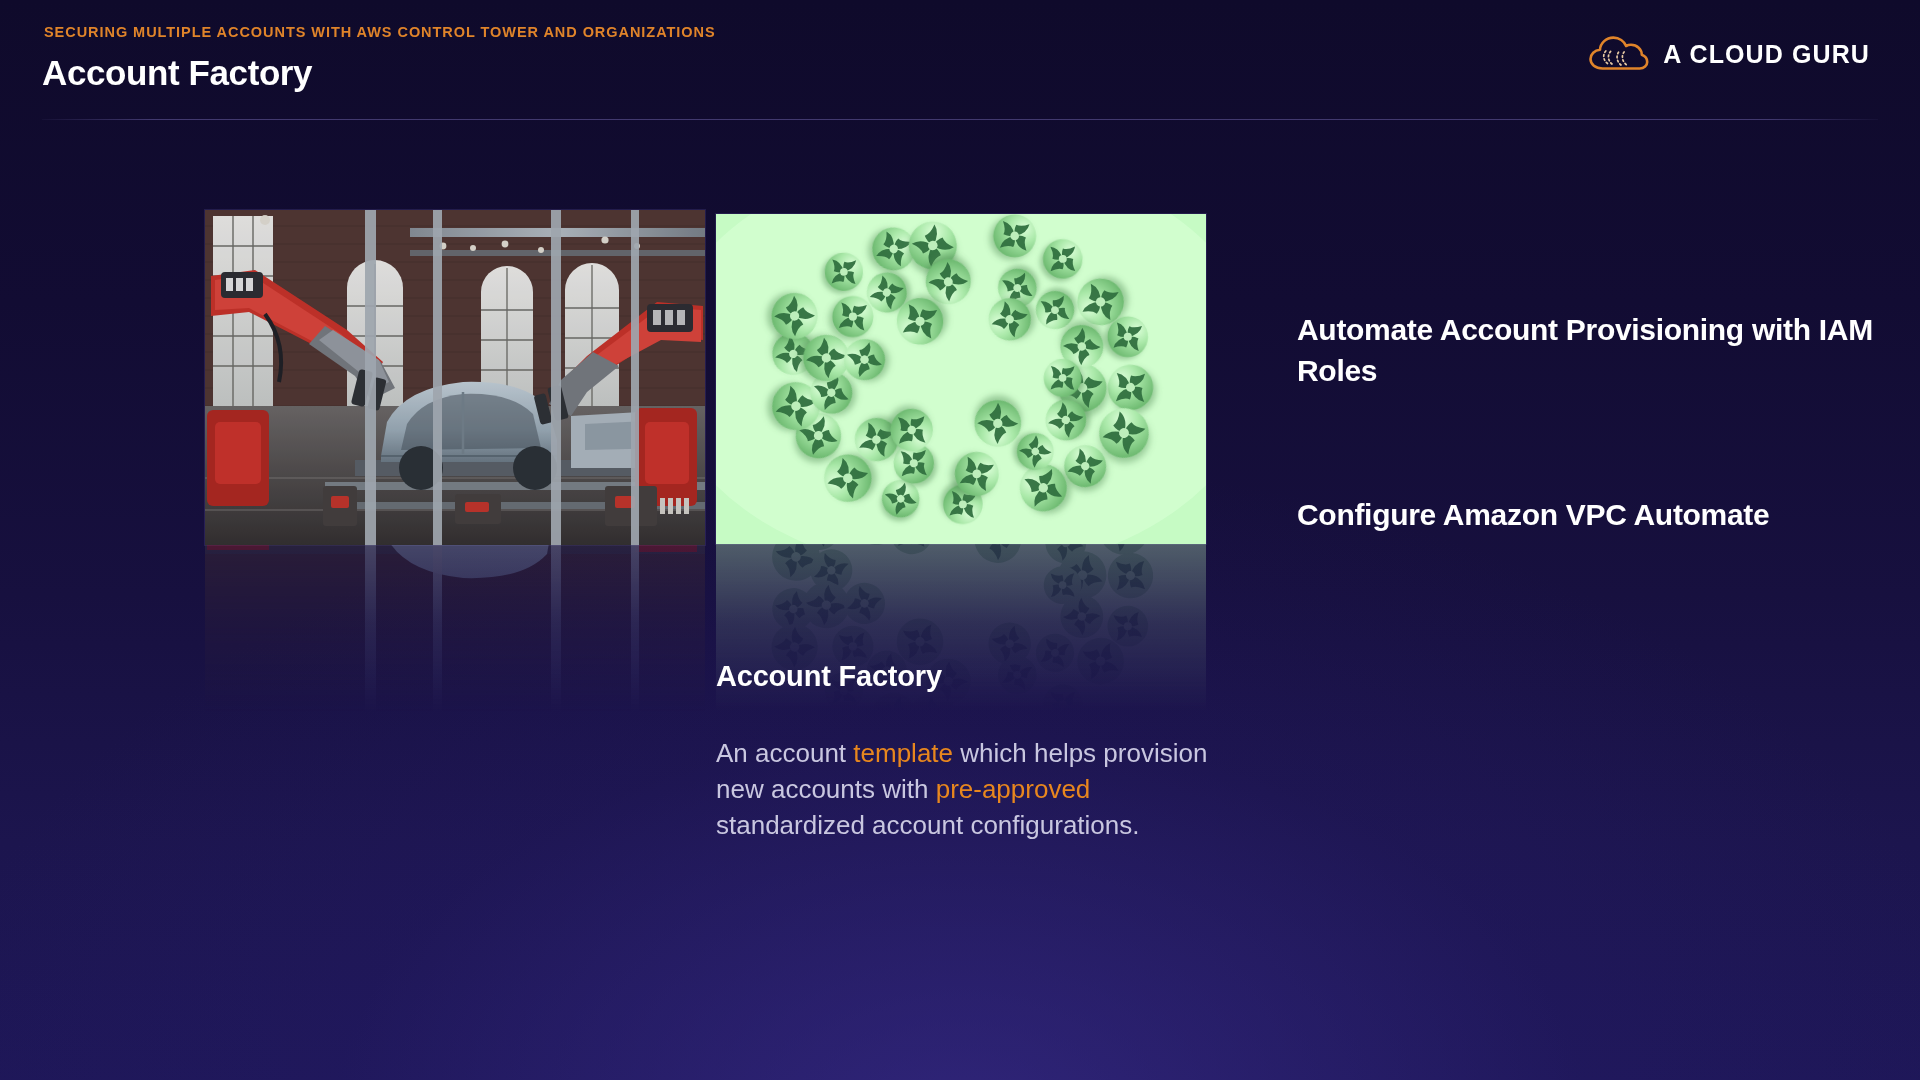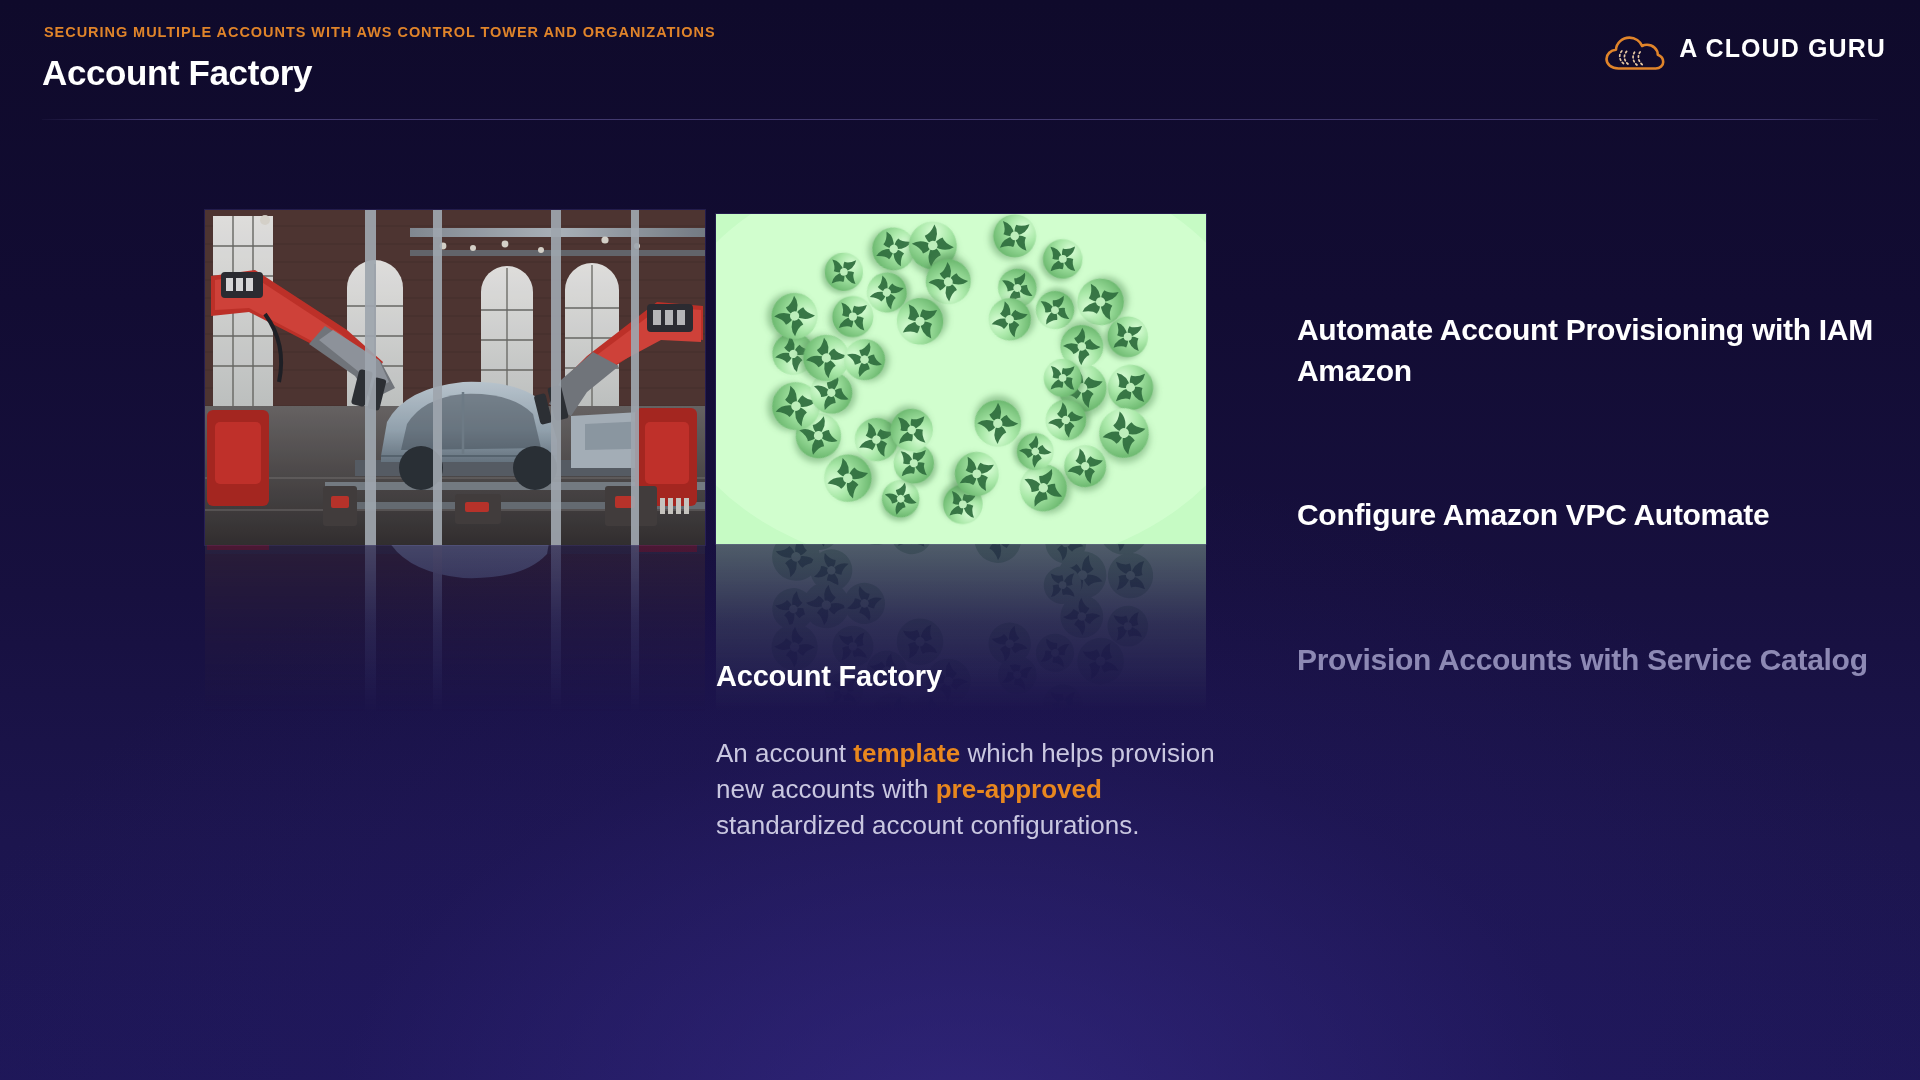--- a/index.html
+++ b/index.html
@@ -27,21 +27,21 @@
     position:absolute; left:42px; top:53px;
     font-size:35px; font-weight:bold; color:#ffffff;
     letter-spacing:-0.4px; white-space:nowrap;
   }
   .rule{
     position:absolute; left:42px; top:119px; width:1836px; height:1px;
     background:linear-gradient(90deg, rgba(132,120,200,0.05) 0%, rgba(132,120,200,0.42) 6%, rgba(132,120,200,0.42) 94%, rgba(132,120,200,0.05) 100%);
   }
 
   
-  #brand{ position:absolute; right:34px; top:34px; display:flex; align-items:flex-start; gap:13px; }
+  #brand{ position:absolute; right:50px; top:34px; display:flex; align-items:center; gap:13px; }
   #brand .cloud{ width:62px; height:40px; display:block; }
   #brand .wordmark{
     font-size:25px; font-weight:bold; color:#ffffff; letter-spacing:1.1px; white-space:nowrap;
   }
 
   
   .media{ position:absolute; }
   .media .frame{
     position:relative; width:100%; height:100%; overflow:hidden;
     box-shadow:0 0 0 1px rgba(90,80,160,0.25);
@@ -68,21 +68,21 @@
   
   .sphere-scene{ position:absolute; inset:0;
     background:radial-gradient(ellipse 120% 110% at 50% 45%, #ccffcb 0%, #c2f7c2 55%, #b2edb4 100%); }
 
   
   #caption{ position:absolute; left:716px; top:660px; width:500px; }
   #caption .cap-title{ font-size:29px; font-weight:bold; color:#ffffff; letter-spacing:-0.2px; }
   #caption .cap-body{
     margin-top:42px; font-size:26px; line-height:36px; color:#c9c7e0; font-weight:normal;
   }
-  #caption .cap-body b{ color:#e8871e; font-weight:bold; }
+  #caption .cap-body b{ color:#e8871e; font-weight:normal; }
 
   
   #agenda{ position:absolute; left:1297px; top:205px; width:580px; }
   .agenda-item{
     font-size:30px; line-height:41px; font-weight:bold; letter-spacing:-0.3px;
   }
   .agenda-item.is-active{ color:#e8871e; }
   .agenda-item.is-default{ color:#ffffff; }
   .agenda-item.is-muted{ color:#8d89b4; }
   #agenda .gap-a{ height:104px; }
@@ -969,20 +969,19 @@
     </div>
   </div>
 
   <div id="caption">
     <div class="cap-title">Account Factory</div>
     <div class="cap-body">An account <b>template</b> which helps provision new accounts with <b>pre-approved</b> standardized account configurations.</div>
   </div>
 
   <div id="agenda">
     <div class="gap-a"></div>
-    <div class="agenda-item is-default">Automate Account Provisioning with IAM Amazon</div>
+    <div class="agenda-item is-default">Automate Account Provisioning with IAM Roles</div>
     <div class="gap-b"></div>
     <div class="agenda-item is-default">Configure Amazon VPC Automate</div>
     <div class="gap-c"></div>
-    <div class="agenda-item is-muted">Provision Accounts with Service Catalog</div>
   </div>
 
 </div>
 
 </body></html>

